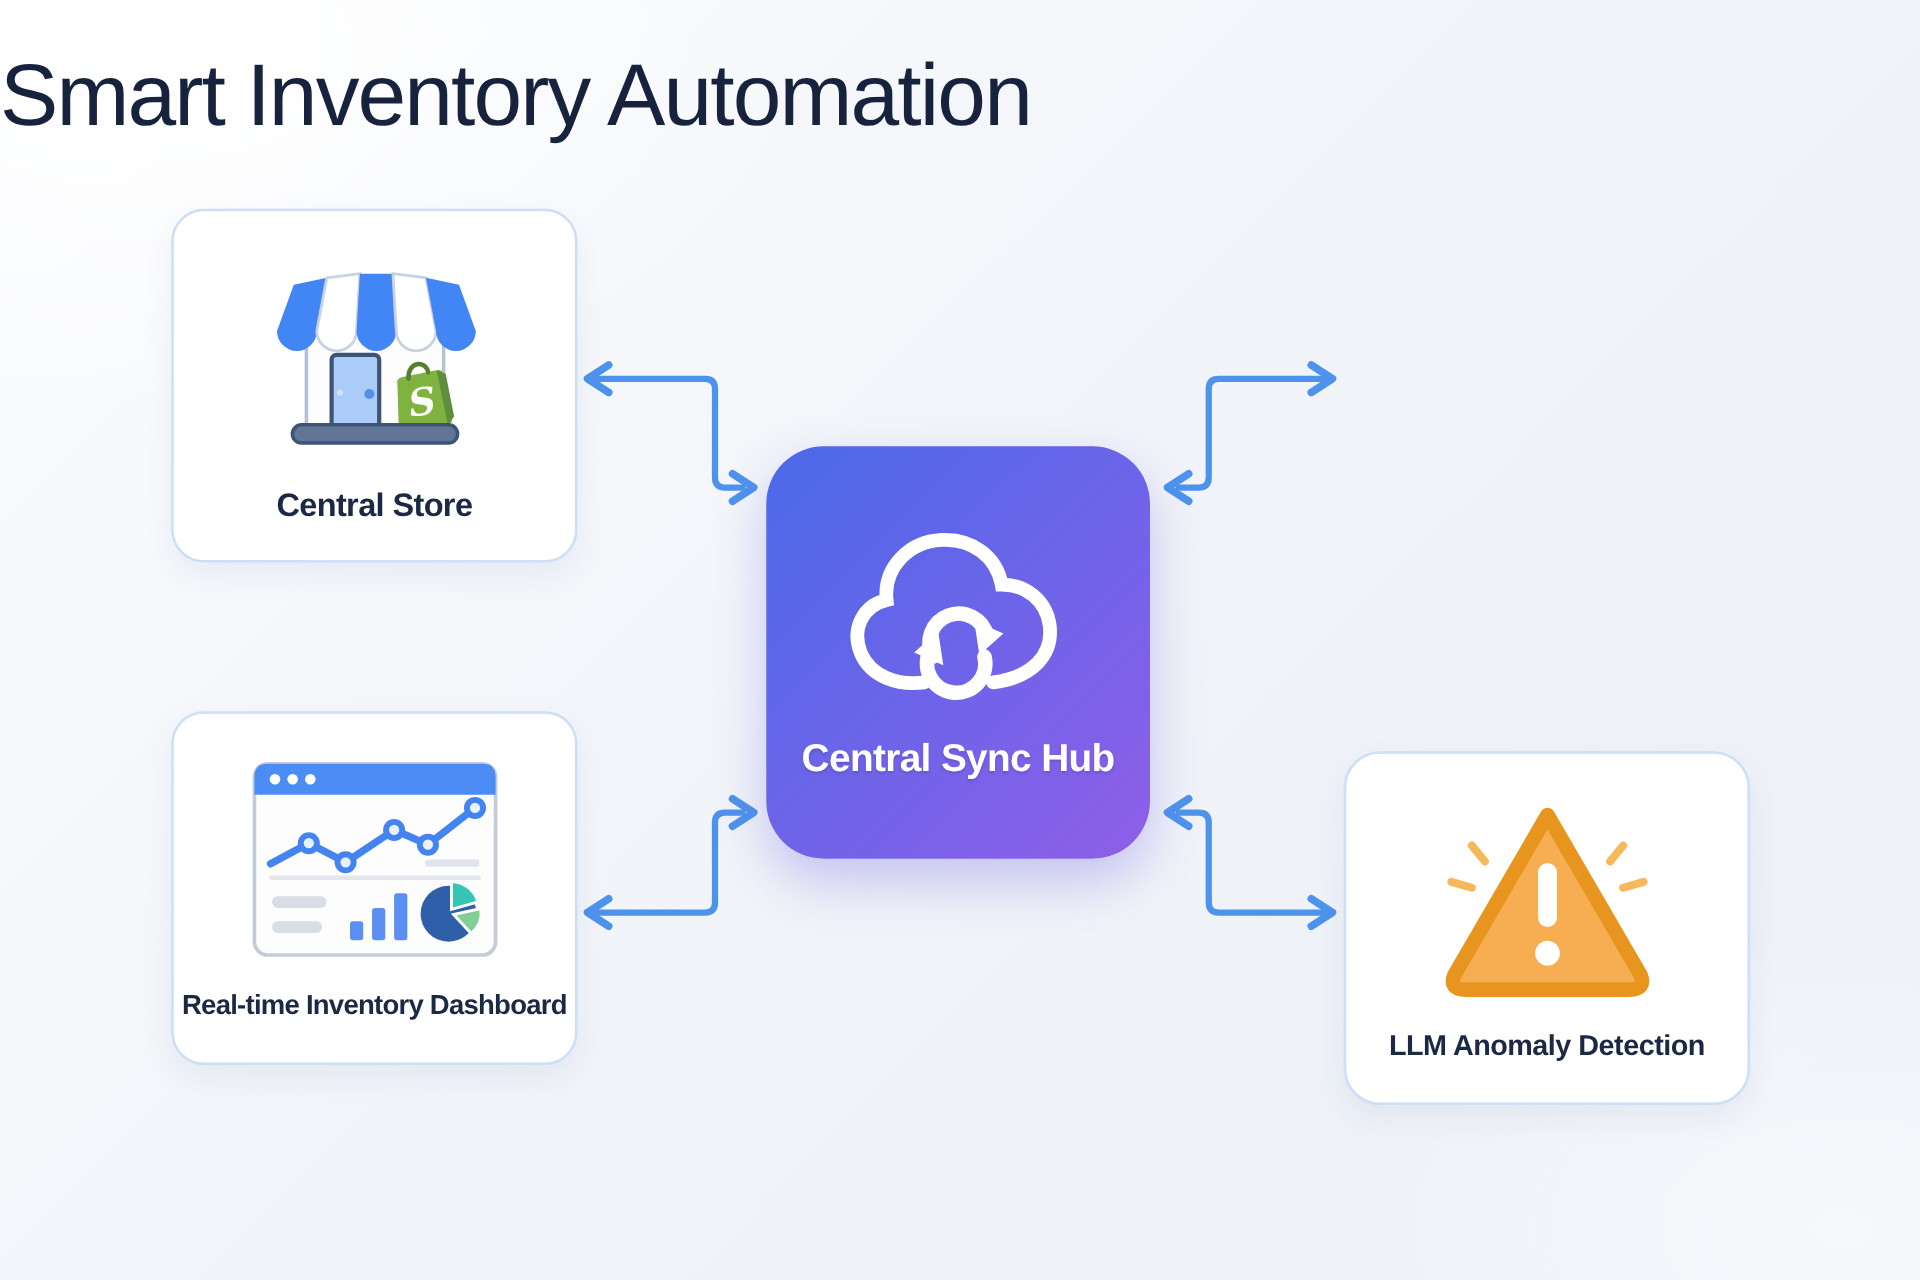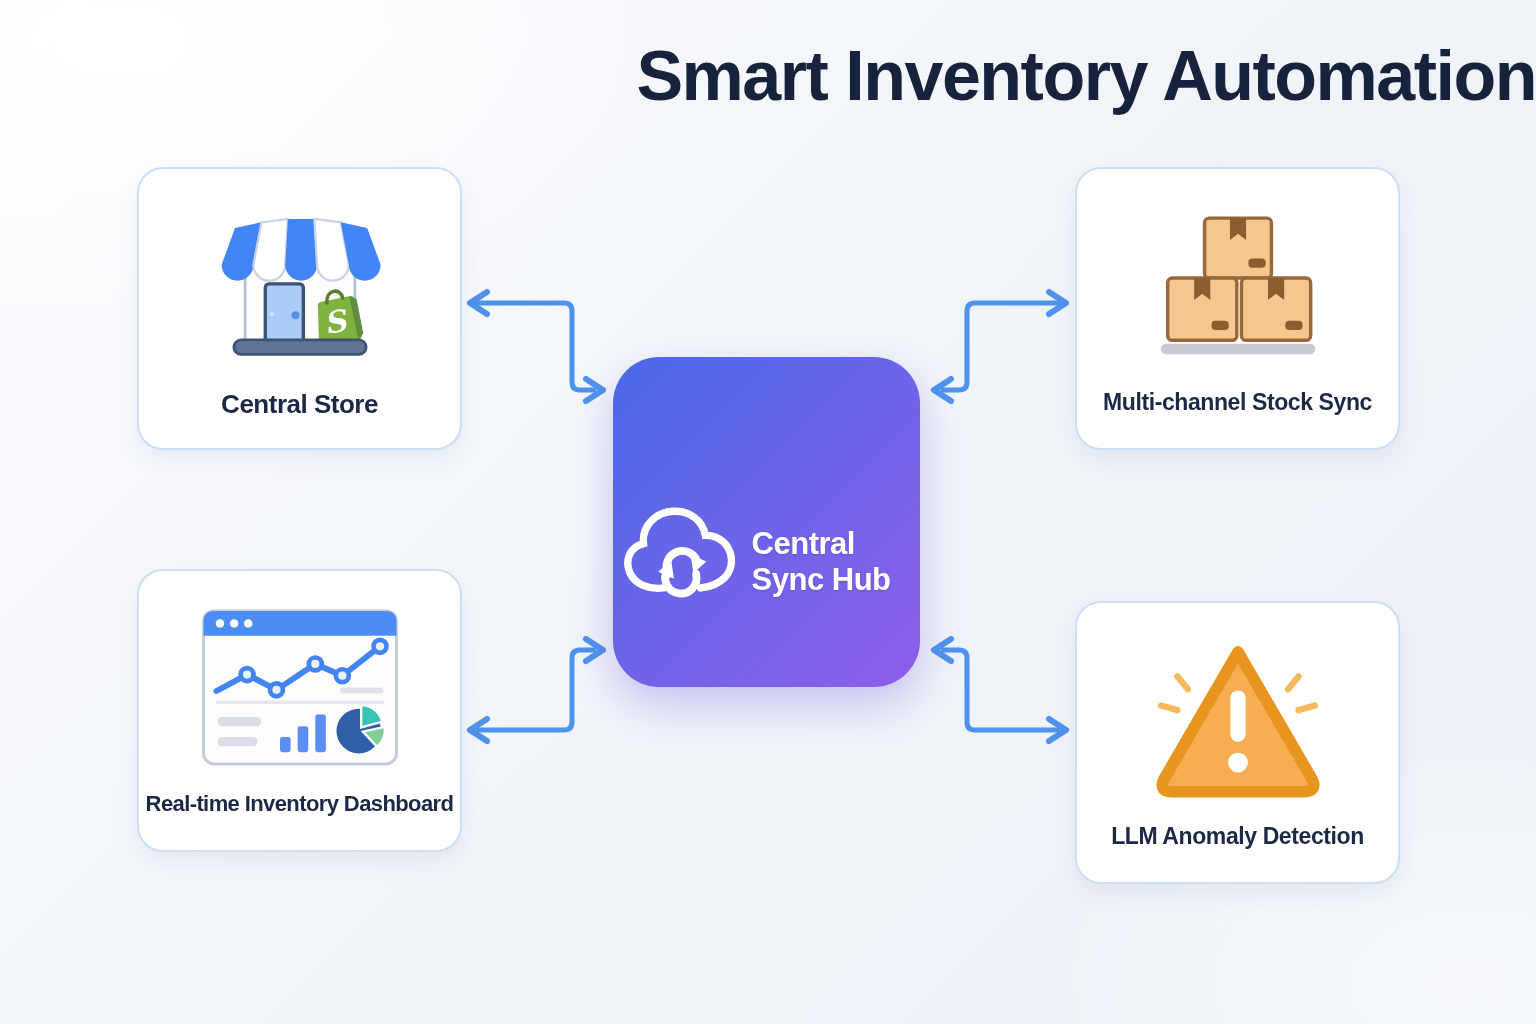--- a/index.html
+++ b/index.html
@@ -8,56 +8,56 @@
     font-family:"Liberation Sans", sans-serif;
     background:
       radial-gradient(900px 500px at 8% 4%, #ffffff 0%, rgba(255,255,255,0) 60%),
       radial-gradient(700px 420px at 96% 96%, #f6f8fb 0%, rgba(246,248,251,0) 60%),
       linear-gradient(135deg, #fbfcfe 0%, var(--background,#f0f3f8) 55%, #edf1f7 100%);
   }
   .canvas{position:relative;width:1536px;height:1024px;}
 
   .page-title{
     position:absolute;top:36px;left:0;width:100%;
-    text-align:right;
-    font-size:70px;font-weight:bold;letter-spacing:-1.5px;
+    text-align:left;
+    font-size:70px;font-weight:normal;letter-spacing:-1.5px;
     color:var(--title-text,#17223C);
   }
 
   .node-card{
     position:absolute;width:325px;height:283px;box-sizing:border-box;
     background:var(--card-bg,#ffffff);
     border:2px solid var(--card-border,#CBDFF6);
     border-radius:26px;
     box-shadow:0 10px 24px rgba(45,75,135,0.07);
     display:flex;flex-direction:column;align-items:center;
   }
   .node-card.tl{left:137px;top:167px;}
   .node-card.tr{left:1075px;top:167px;}
   .node-card.bl{left:137px;top:569px;}
-  .node-card.br{left:1075px;top:601px;}
+  .node-card.br{left:1075px;top:601px;border-radius:29px;}
 
   .icon-wrap{
     height:196px;display:flex;align-items:center;justify-content:center;
     margin-top:18px;
   }
   .node-label{
     font-weight:bold;color:var(--label-text,#1C2944);
     white-space:nowrap;letter-spacing:-0.5px;
     font-size:26px;line-height:1;margin-top:8px;
   }
   .node-label.long{font-size:22px;letter-spacing:-0.6px;}
   .node-label.mid{font-size:23px;letter-spacing:-0.4px;}
 
   .hub{
     position:absolute;left:613px;top:357px;width:307px;height:330px;
     box-sizing:border-box;border-radius:46px;
     background:linear-gradient(135deg, var(--hub-gradient-start,#4A6AE8) 0%, var(--hub-gradient-end,#8F5EE9) 100%);
     box-shadow:0 18px 40px rgba(100,85,225,0.30);
-    display:flex;flex-direction:row;align-items:center;
+    display:flex;flex-direction:column;align-items:center;
     padding-top:58px;
   }
   .hub-label{
     margin-top:22px;
     font-size:31px;font-weight:bold;letter-spacing:-0.5px;
     color:var(--hub-text,#ffffff);
     text-shadow:0 1px 2px rgba(60,40,140,0.25);
   }
 
   .connector-layer{position:absolute;left:0;top:0;pointer-events:none;}
@@ -118,43 +118,20 @@
             <path d="M 109 91 C 108 79 121 77 123 86.5" fill="none" stroke="#567F2E" stroke-width="3.2" stroke-linecap="round"></path>
             <text x="119" y="117" text-anchor="middle" transform="rotate(-8 119 110)" font-family="DejaVu Serif, serif" font-style="italic" font-weight="bold" font-size="27" fill="#FFFFFF">S</text>
           </g>
           <rect x="26" y="124" width="118" height="13" rx="6.5" fill="#617697" stroke="#3E5474" stroke-width="2.5"></rect>
         </g>
       </svg>
     </div>
     <div class="node-label">Central Store</div>
   </div>
 
-  <div class="node-card tr">
-    <div class="icon-wrap">
-      <svg width="196" height="162" viewBox="0 0 170 140">
-        <rect x="18" y="121" width="134" height="9" rx="4.5" fill="#C6CBD4"></rect>
-        <g>
-          <rect x="56" y="12" width="58" height="52" rx="4" fill="#F2C890" stroke="#96683C" stroke-width="3"></rect>
-          <path d="M 78 12 L 92 12 L 92 31 L 85 25.5 L 78 31 Z" fill="#8A5E2F"></path>
-          <rect x="94" y="47" width="15" height="8" rx="3.5" fill="#8A5E2F"></rect>
-        </g>
-        <g>
-          <rect x="24" y="64" width="60" height="54" rx="4" fill="#F2C890" stroke="#96683C" stroke-width="3"></rect>
-          <path d="M 47 64 L 61 64 L 61 83 L 54 77.5 L 47 83 Z" fill="#8A5E2F"></path>
-          <rect x="62" y="101" width="15" height="8" rx="3.5" fill="#8A5E2F"></rect>
-        </g>
-        <g>
-          <rect x="88" y="64" width="60" height="54" rx="4" fill="#F2C890" stroke="#96683C" stroke-width="3"></rect>
-          <path d="M 111 64 L 125 64 L 125 83 L 118 77.5 L 111 83 Z" fill="#8A5E2F"></path>
-          <rect x="126" y="101" width="15" height="8" rx="3.5" fill="#8A5E2F"></rect>
-        </g>
-      </svg>
-    </div>
-    <div class="node-label mid">Multi-channel Stock Sync</div>
-  </div>
 
   <div class="hub">
     <svg width="206" height="152" viewBox="0 0 150 110">
       <path d="M 55 95 C 40 97 24 92 18 78 C 12 63 20 50 33 47 C 31 28 46 13 65 12 C 83 11 97 22 100 38 C 114 38 126 47 128 62 C 130 79 118 92 95 95" fill="none" stroke="#FFFFFF" stroke-width="8" stroke-linecap="round"></path>
       <g>
         <path d="M 60 80 A 17 17 0 1 1 91.5 68" fill="none" stroke="#FFFFFF" stroke-width="8.5" stroke-linecap="round"></path>
         <polygon points="84,59 101,66.5 87,79" fill="#FFFFFF"></polygon>
         <path d="M 90 80 A 17 17 0 1 1 58.5 76" fill="none" stroke="#FFFFFF" stroke-width="8.5" stroke-linecap="round"></path>
         <polygon points="66,85 49,77.5 63,65" fill="#FFFFFF"></polygon>
       </g>

